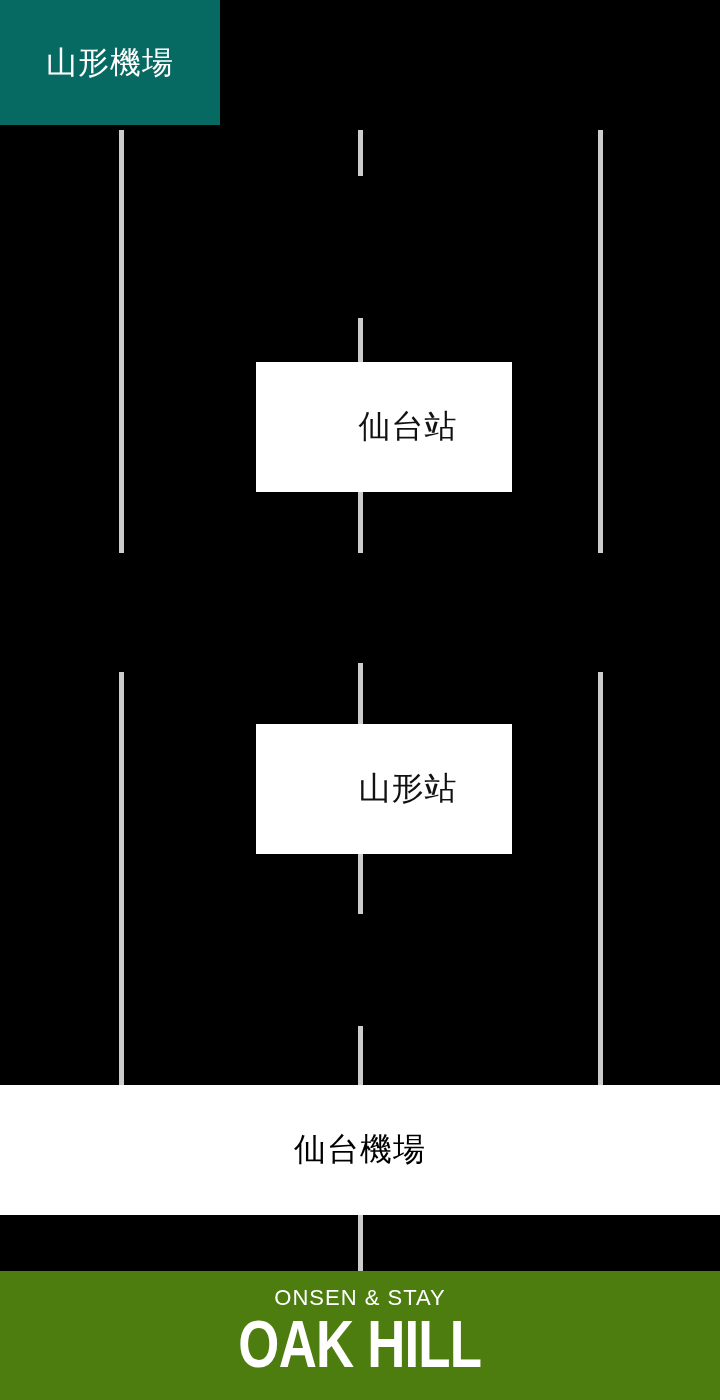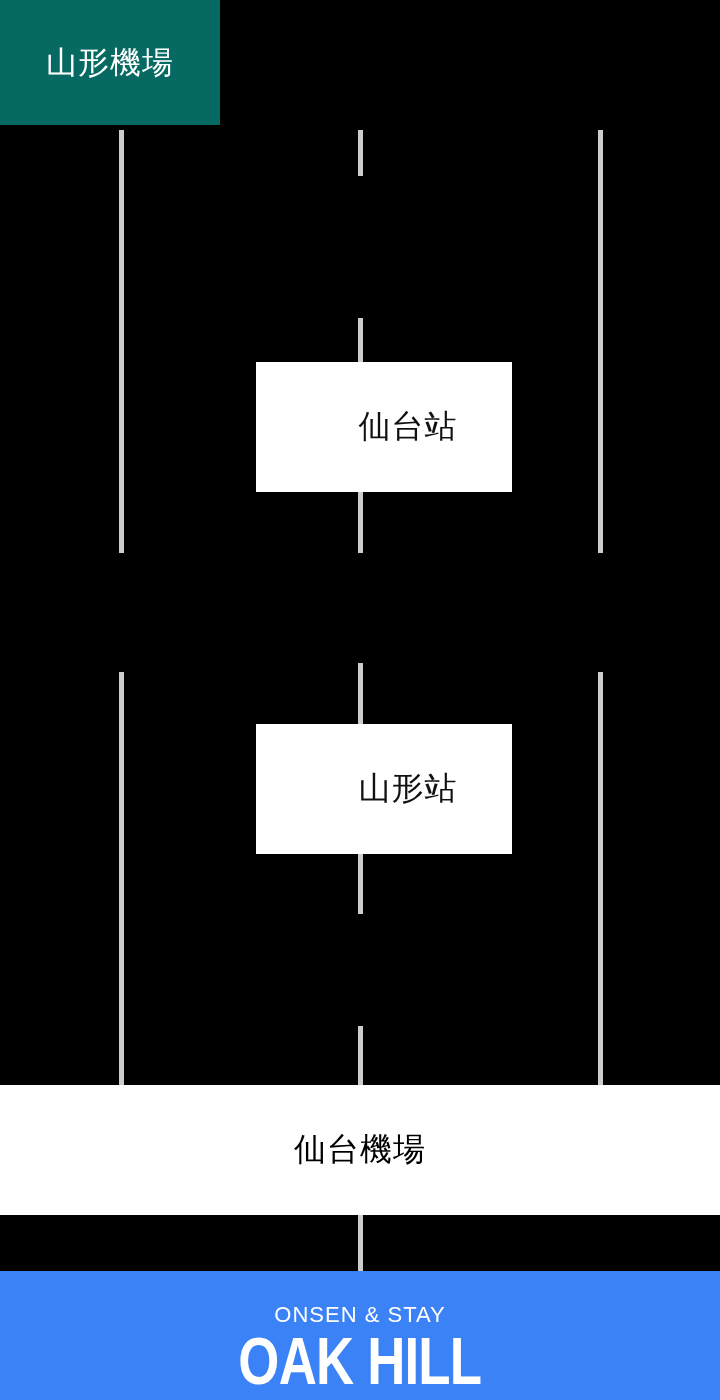--- a/index.html
+++ b/index.html
@@ -83,26 +83,26 @@
     white-space: nowrap;
   }
 
   
   .footer {
     position: absolute;
     left: 0;
     top: 1271px;
     width: 720px;
     height: 129px;
-    background: #3b82f6;
+    background: #4d7c0f;
     display: flex;
     flex-direction: column;
     align-items: center;
     justify-content: flex-start;
-    padding-top: 31px;
+    padding-top: 14px;
     box-sizing: border-box;
   }
   .footer .tagline {
     color: #ffffff;
     font-size: 22px;
     font-weight: 400;
     letter-spacing: 1px;
     line-height: 1.2;
     white-space: nowrap;
   }

